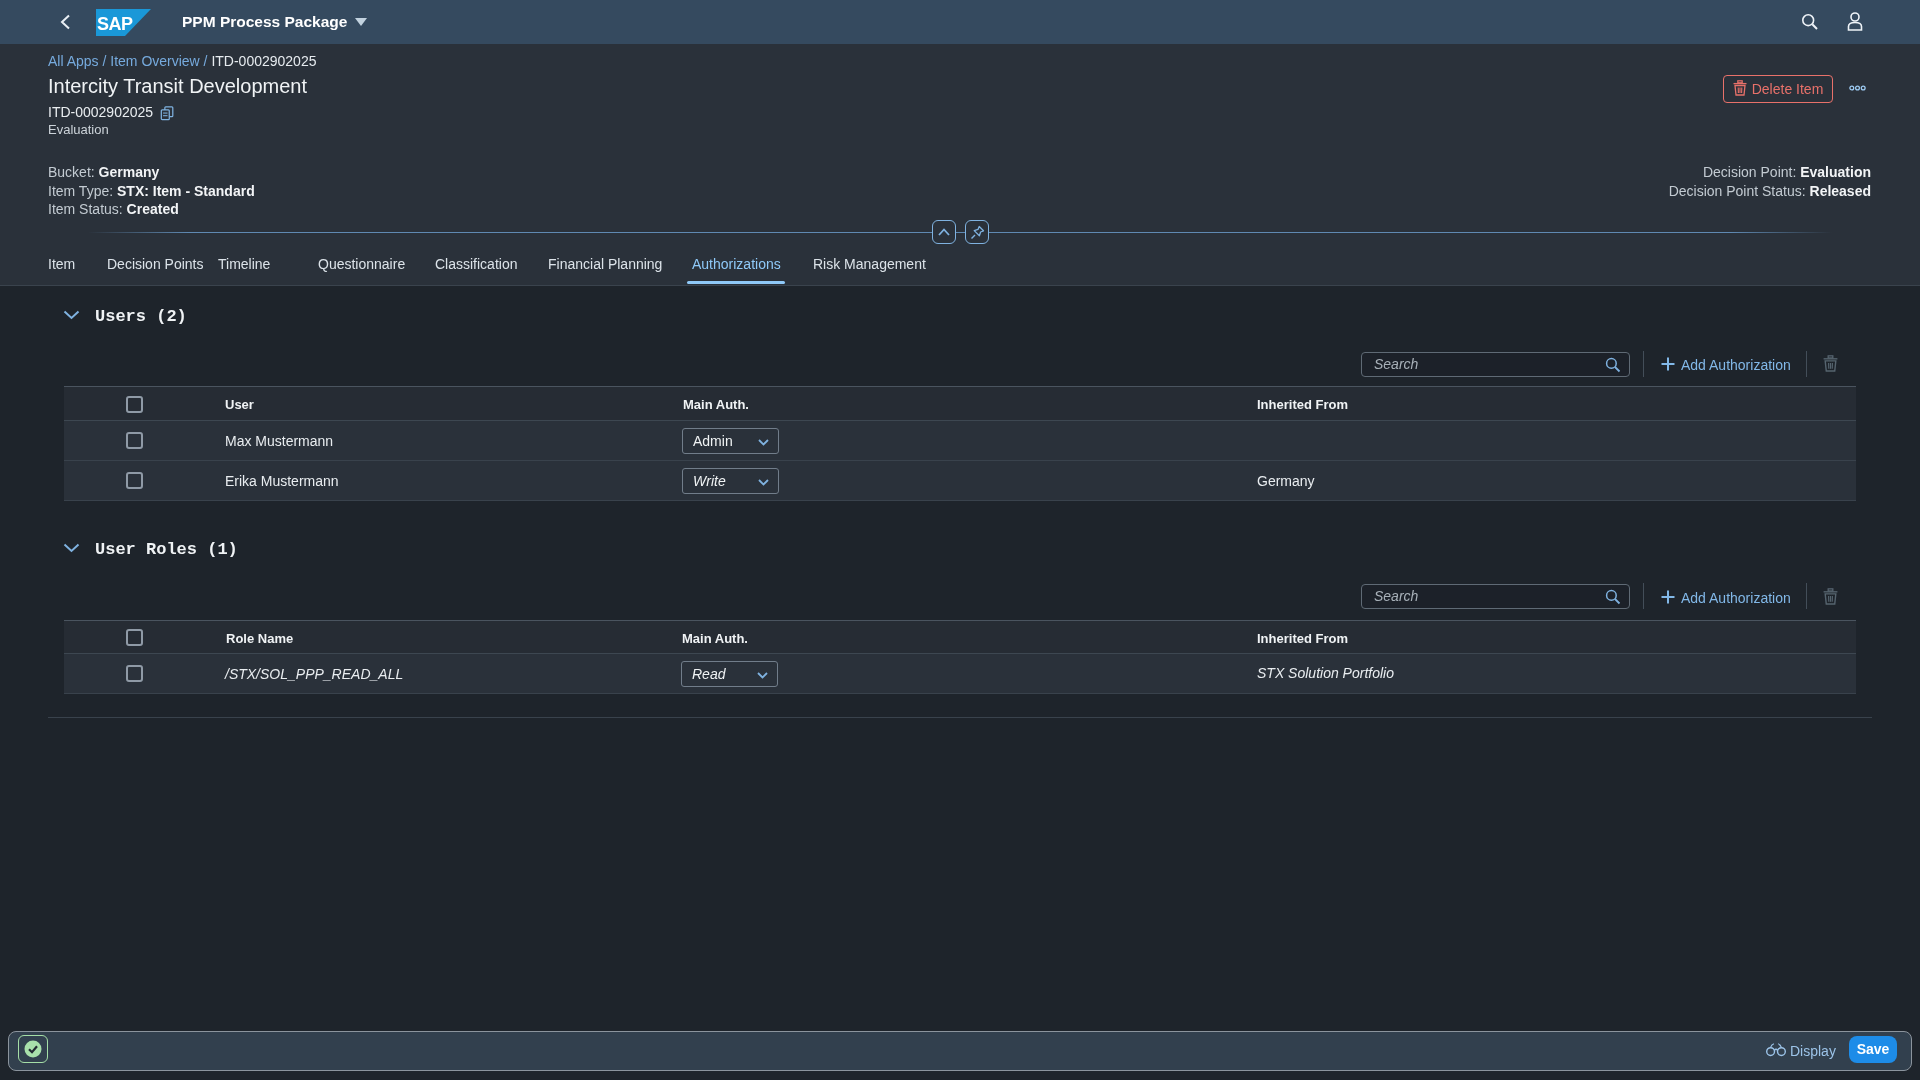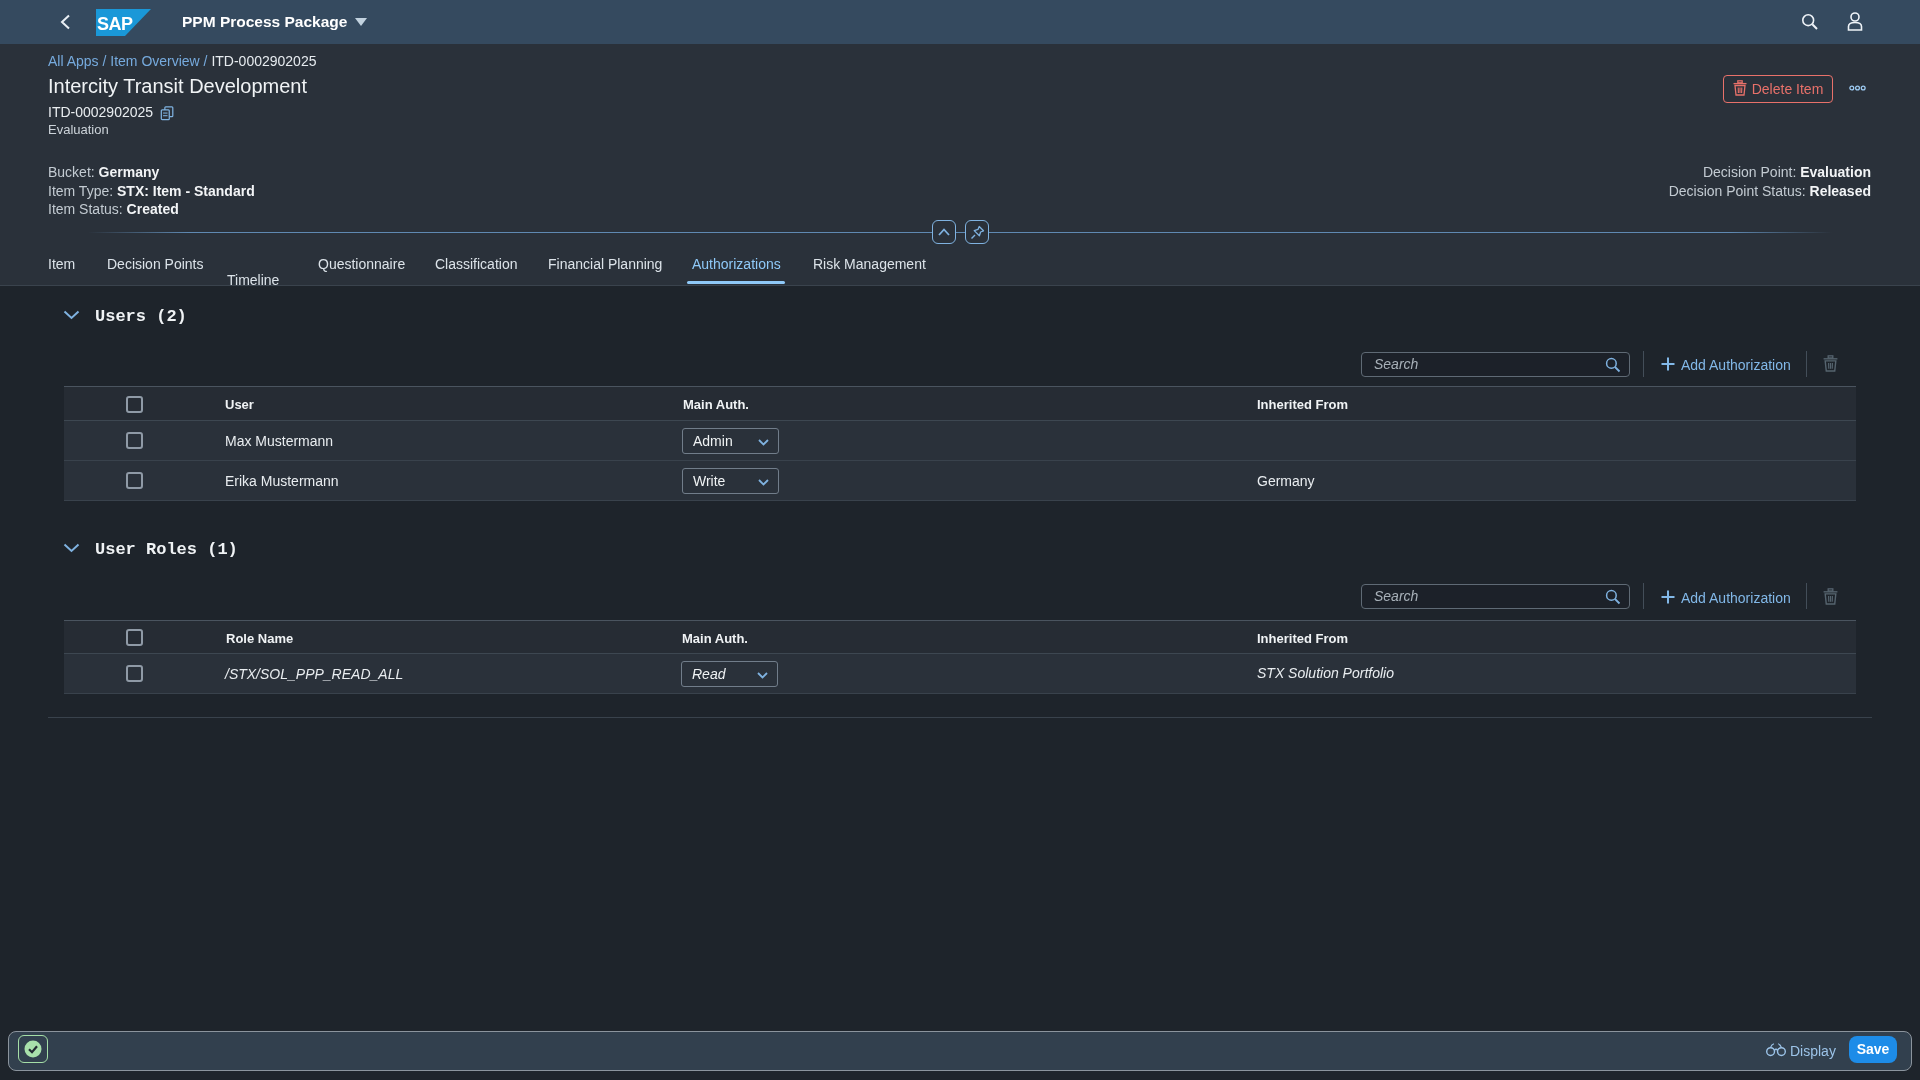--- a/index.html
+++ b/index.html
@@ -133,21 +133,21 @@
 </div>
 <div class="sqbtn" style="left:965px;">
   <svg style="position:absolute;left:4px;top:4px;" width="15" height="15" viewBox="0 0 15 15">
     <path d="M9.2 1.5 L13.5 5.8 L10.6 7 L9.4 10.8 L4.2 5.6 L8 4.4 Z" fill="none" stroke="#7fb2e0" stroke-width="1.3" stroke-linejoin="round"></path>
     <line x1="5" y1="10" x2="1.5" y2="13.5" stroke="#7fb2e0" stroke-width="1.4"></line>
   </svg>
 </div>
 
 <div class="tab" style="left:48px;">Item</div>
 <div class="tab" style="left:107px;">Decision Points</div>
-<div class="tab" style="left:227px;margin-top:16px;">Timeline</div>
+<div class="tab" style="left:218px;">Timeline</div>
 <div class="tab" style="left:318px;">Questionnaire</div>
 <div class="tab" style="left:435px;">Classification</div>
 <div class="tab" style="left:548px;">Financial Planning</div>
 <div class="tab act" style="left:692px;">Authorizations</div>
 <div class="tab" style="left:813px;">Risk Management</div>
 <div id="tabline"></div>
 
 <svg class="abs" style="left:63px;top:310px;" width="17" height="10" viewBox="0 0 17 10">
   <polyline points="1.5,1.5 8.5,8 15.5,1.5" fill="none" stroke="#7fb2e0" stroke-width="2"></polyline>
 </svg>
@@ -189,21 +189,21 @@
     <div class="dd" style="top:7px;">
         <span>Admin</span>
       <svg width="11" height="7" viewBox="0 0 11 7">
           <polyline points="1,1 5.5,5.5 10,1" fill="none" stroke="#7fb2e0" stroke-width="1.8"></polyline>
         </svg>
     </div>
   </div>
   <div class="trow" style="top:75px;">
     <div class="cb" style="top:11px;"></div>
     <div class="dc" style="left:161px;top:12px;">Erika Mustermann</div>
-    <div class="dd" style="top:7px;">
+    <div class="dd" style="top:7px;font-style:italic;">
         <span>Write</span>
       <svg width="11" height="7" viewBox="0 0 11 7">
           <polyline points="1,1 5.5,5.5 10,1" fill="none" stroke="#7fb2e0" stroke-width="1.8"></polyline>
         </svg>
     </div>
     <div class="dc" style="left:1193px;top:12px;">Germany</div>
   </div>
 </div>
 
 <svg class="abs" style="left:63px;top:543px;" width="17" height="10" viewBox="0 0 17 10">

